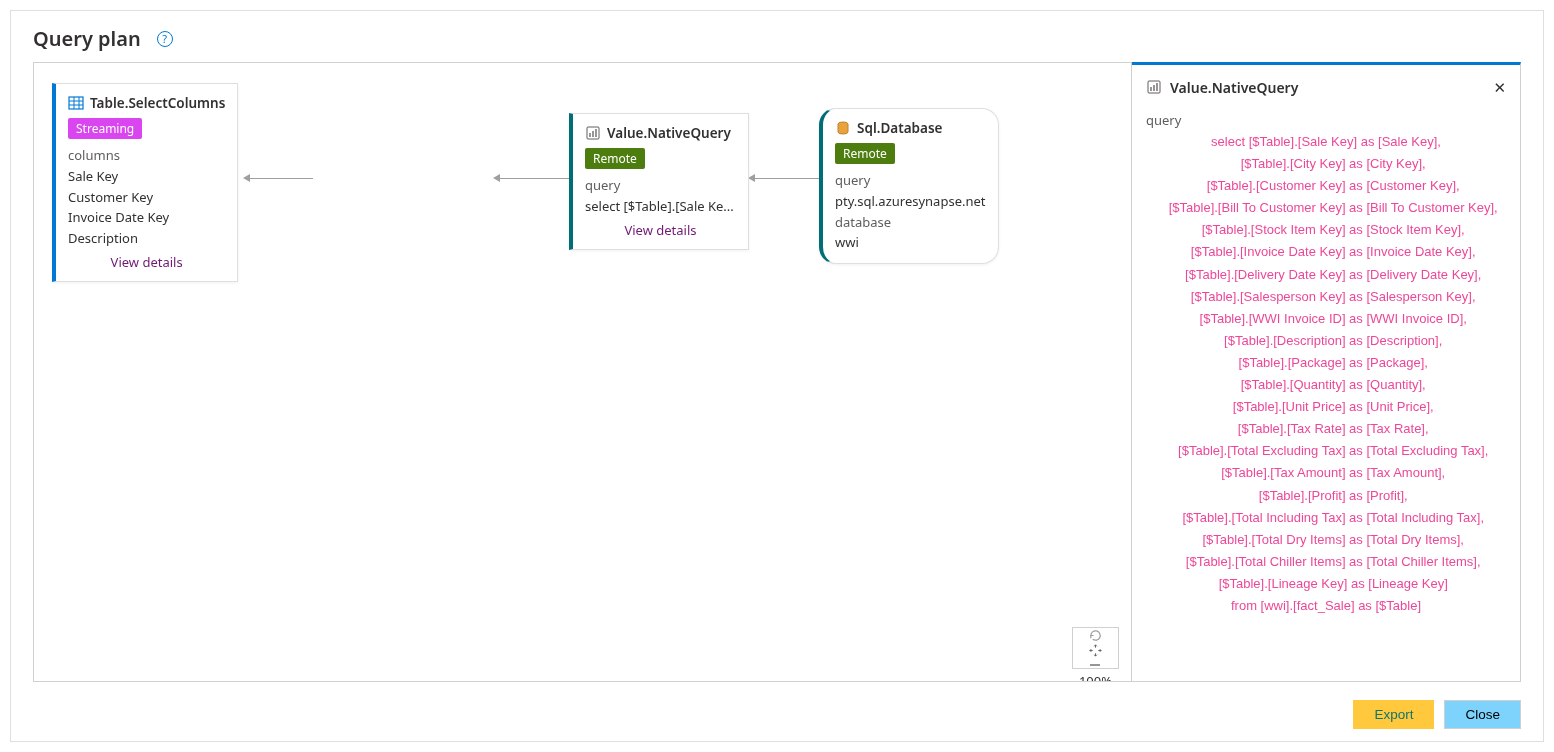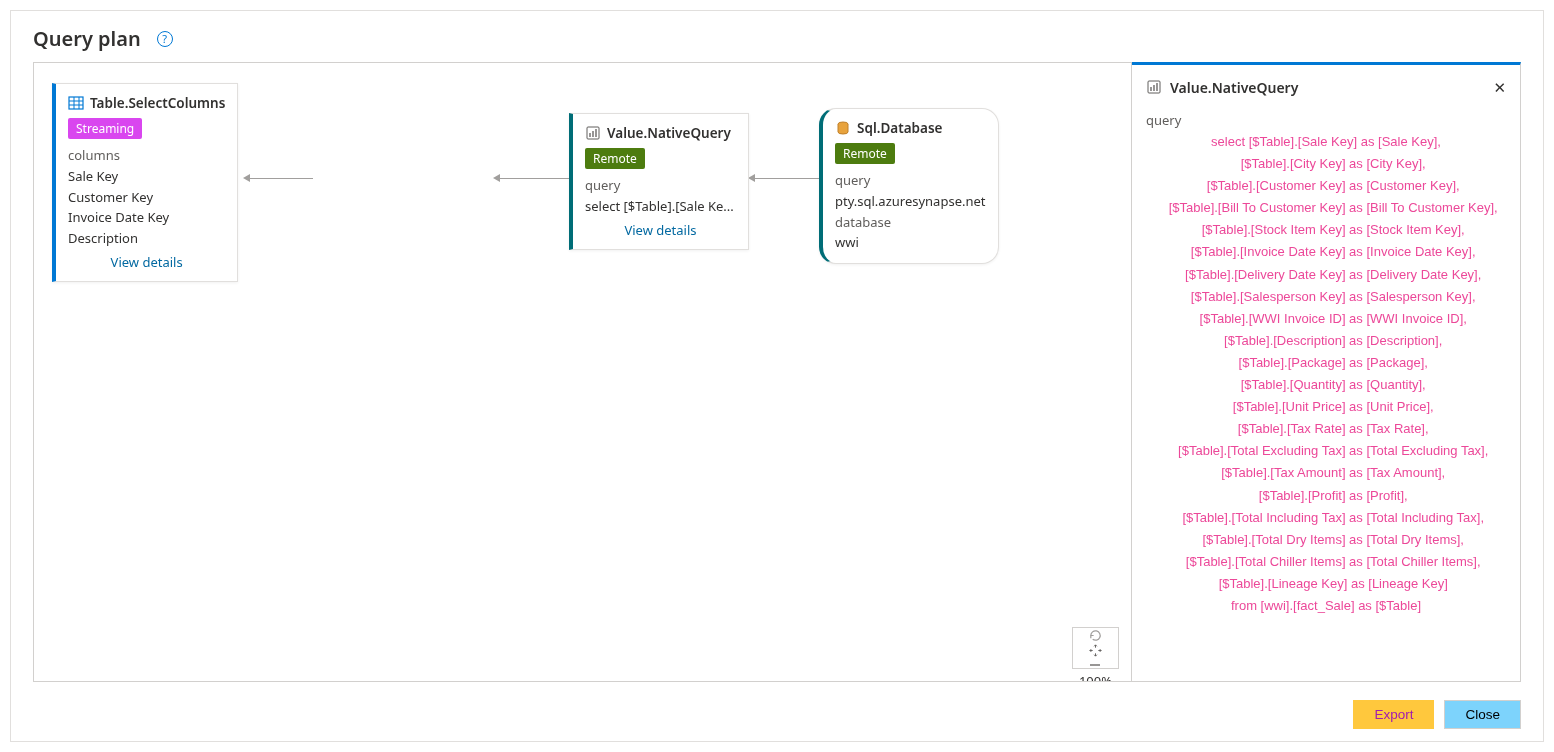--- a/index.html
+++ b/index.html
@@ -89,21 +89,21 @@
     font-size: 12px;
     color: #fff;
     margin-bottom: 6px;
   }
   .badge.streaming { background: #d946ef; }
   .badge.fullscan { background: #881798; }
   .badge.remote { background: #4d7c0f; }
   .node .kv { font-size: 13px; line-height: 1.6; }
   .node .label { color: #605e5c; }
   .node .view-details {
-    color: #0369a1;
+    color: #701a75;
     text-align: center;
     margin-top: 4px;
     font-size: 13px;
   }
 
   .arrow {
     position: absolute;
     height: 1px;
     background: #a19f9d;
   }
@@ -190,21 +190,21 @@
   .btn {
     font-size: 13.5px;
     padding: 6px 20px;
     border: 1px solid #d2d0ce;
     background: #7dd3fc;
     cursor: pointer;
   }
   .btn.primary {
     background: #ffc83d;
     border-color: #ffc83d;
-    color: #a21caf;
+    color: #0f766e;
   }
 </style>
 </head>
 <body>
 
 <div class="frame">
 
   <div class="header">
     <h1>Query plan</h1>
     <span class="help-icon">?</span>

